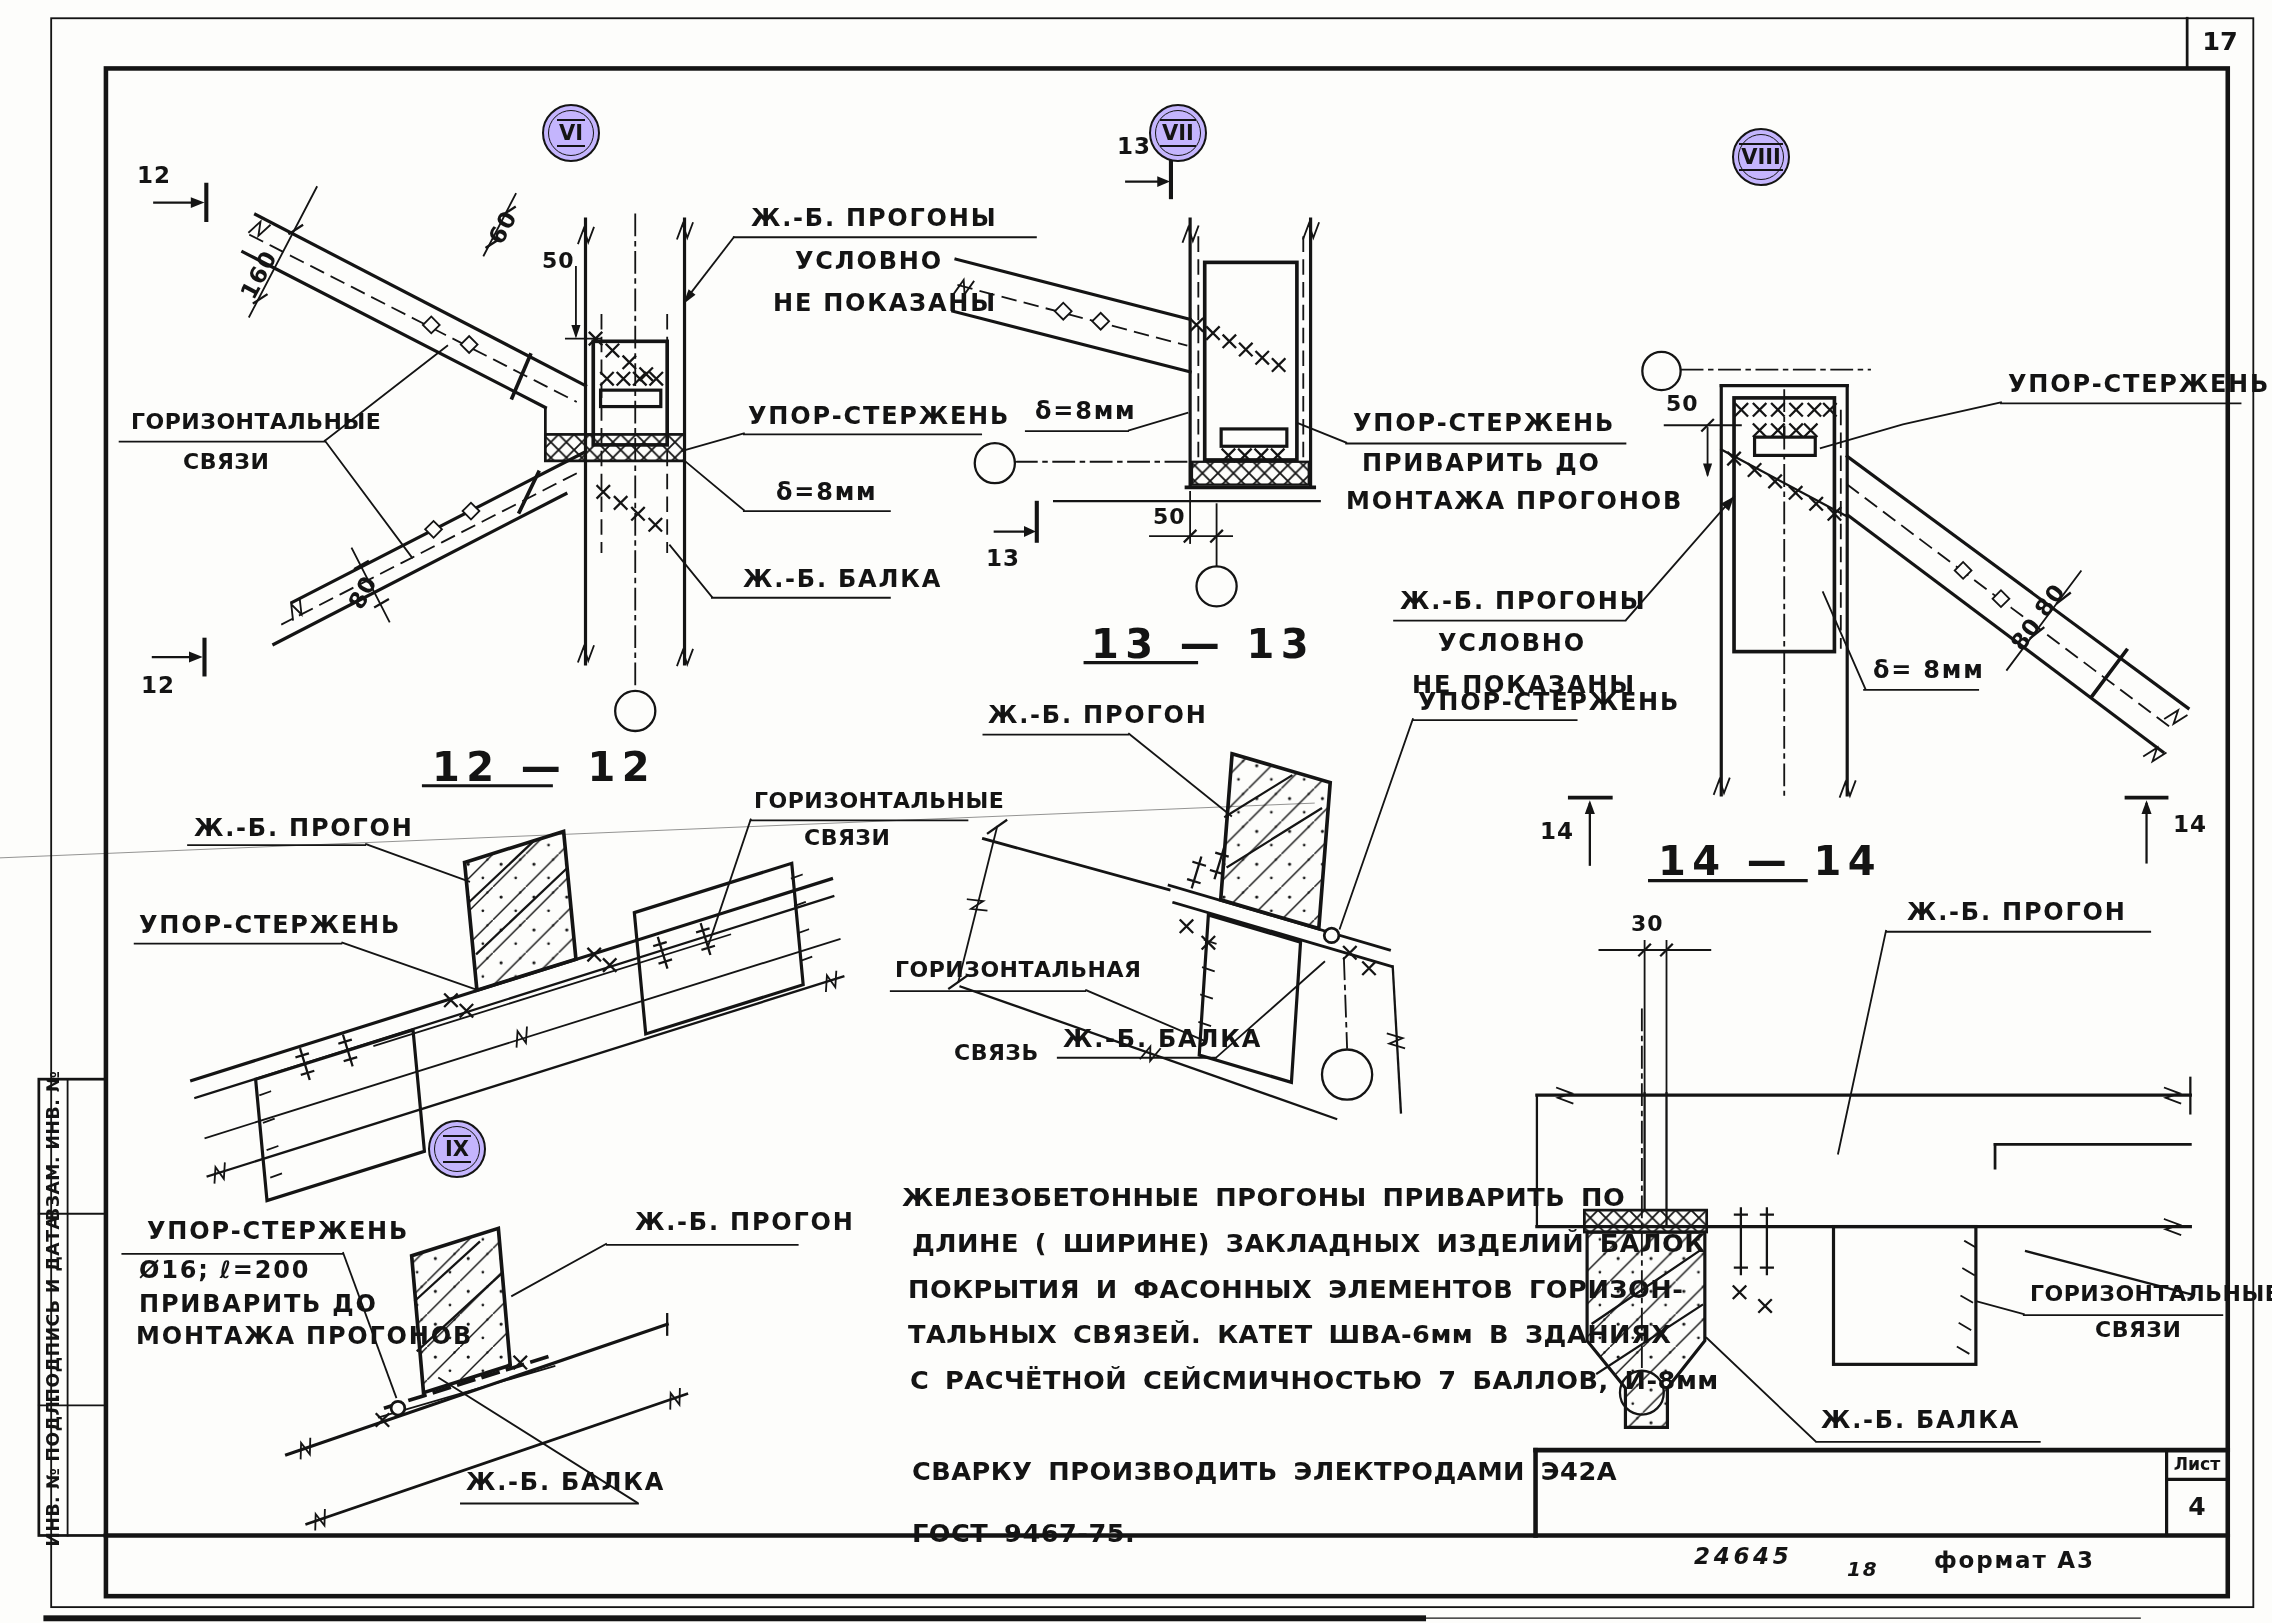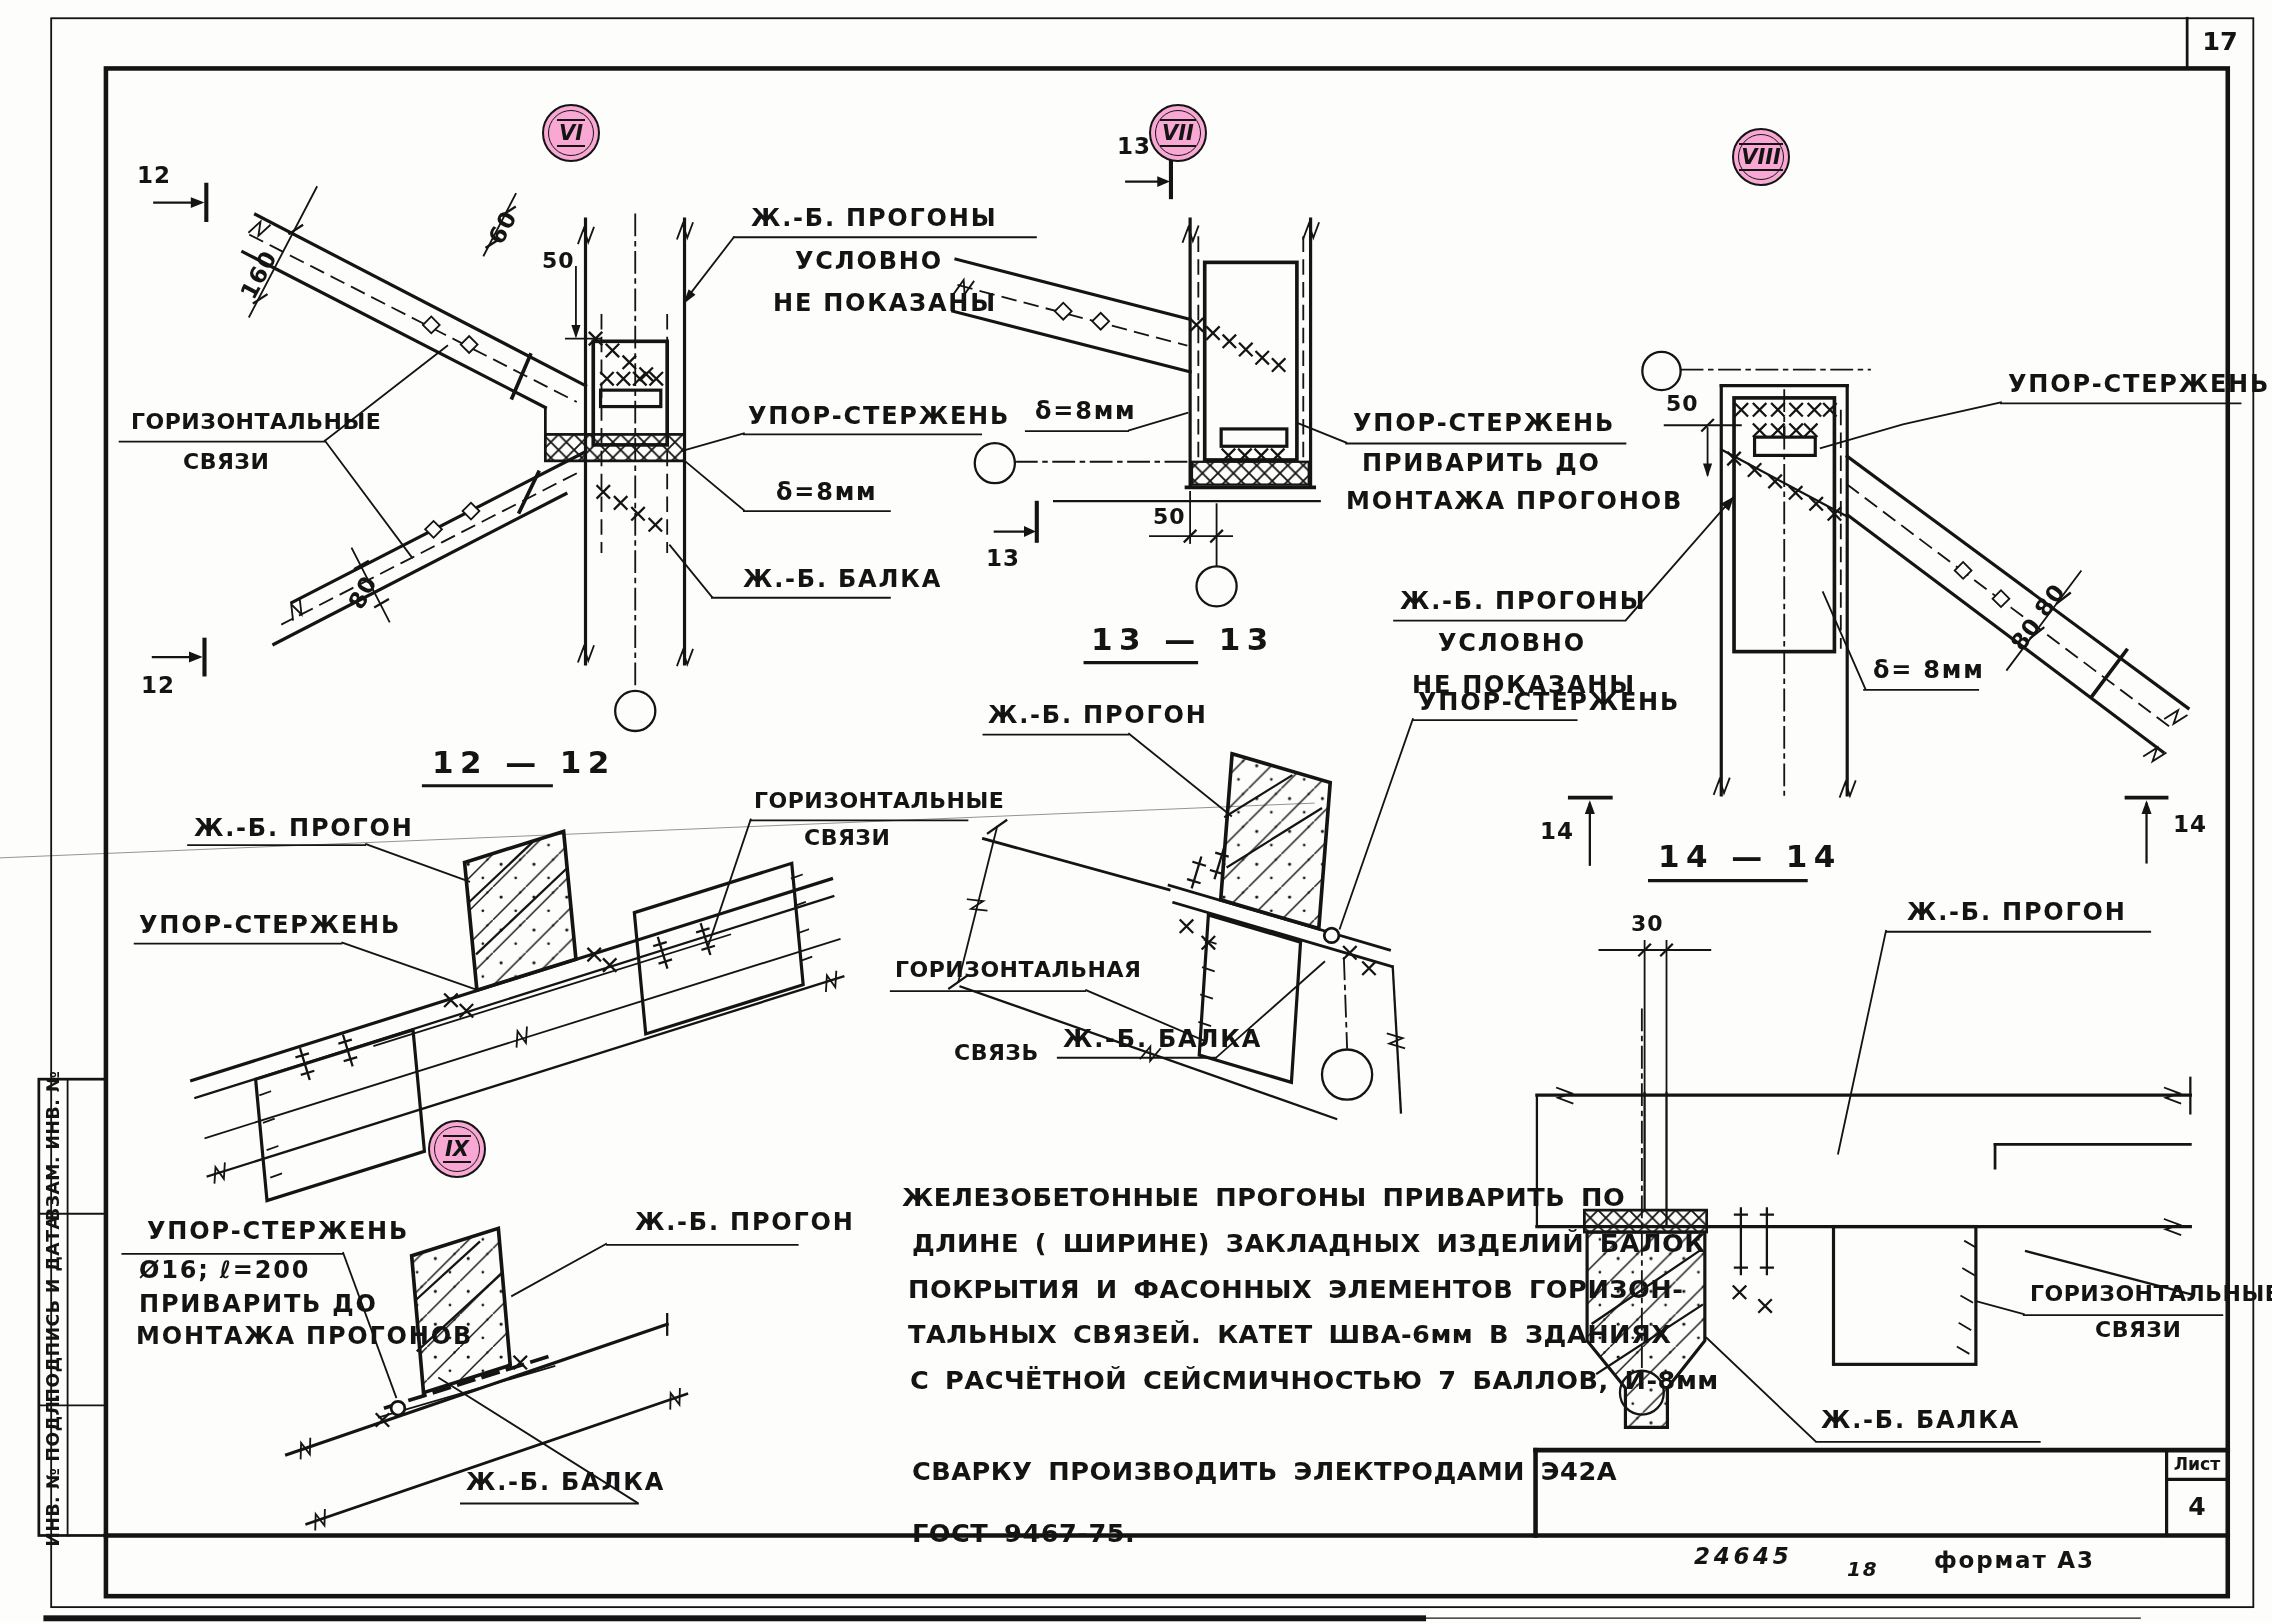--- a/index.html
+++ b/index.html
@@ -4,28 +4,28 @@
 <style>
   html,body{margin:0;padding:0;background:#e8e8e4;}
   .sheet{position:relative;width:2273px;height:1624px;background:#fdfdfb;overflow:hidden;
          font-family:"DejaVu Sans",sans-serif;color:#141414;}
   svg.art{position:absolute;left:0;top:0;}
   .t{position:absolute;white-space:nowrap;color:#141414;font-weight:700;line-height:1;}
   .f52{font-size:24px;letter-spacing:1.8px;}
   .f48{font-size:22px;letter-spacing:0.5px;}
   .dim{font-size:23px;letter-spacing:0.9px;}
   .d48{font-size:22px;letter-spacing:0.9px;}
-  .title{font-size:31px;letter-spacing:6.4px;}
+  .title{font-size:40px;letter-spacing:6.4px;}
   .note{font-size:25.6px;letter-spacing:0.5px;word-spacing:6.4px;}
   .rot62{transform:rotate(-62deg);transform-origin:left top;}
   .rot53{transform:rotate(-53deg);transform-origin:left top;}
   .stamp{position:absolute;font-weight:700;font-size:17.3px;letter-spacing:0.5px;white-space:nowrap;
          transform:translate(-50%,-50%) rotate(-90deg);color:#141414;}
   .co{position:absolute;width:58px;height:58px;border:2.7px solid #141414;border-radius:50%;
-      display:flex;align-items:center;justify-content:center;box-sizing:border-box;background:#f9a8d4;font-style:italic;}
+      display:flex;align-items:center;justify-content:center;box-sizing:border-box;background:#c4b5fd;}
   .co-i{width:46px;height:46px;border:1.8px solid #141414;border-radius:50%;display:flex;
         align-items:center;justify-content:center;box-sizing:border-box;}
   .co-t{font-weight:700;font-size:21px;border-top:2.3px solid #141414;border-bottom:2.3px solid #141414;
         padding:0.9px 2.3px;line-height:1.05;}
   .ctr{text-align:center;}
   .ital{font-style:italic;}
 </style>
 </head>
 <body>
 

